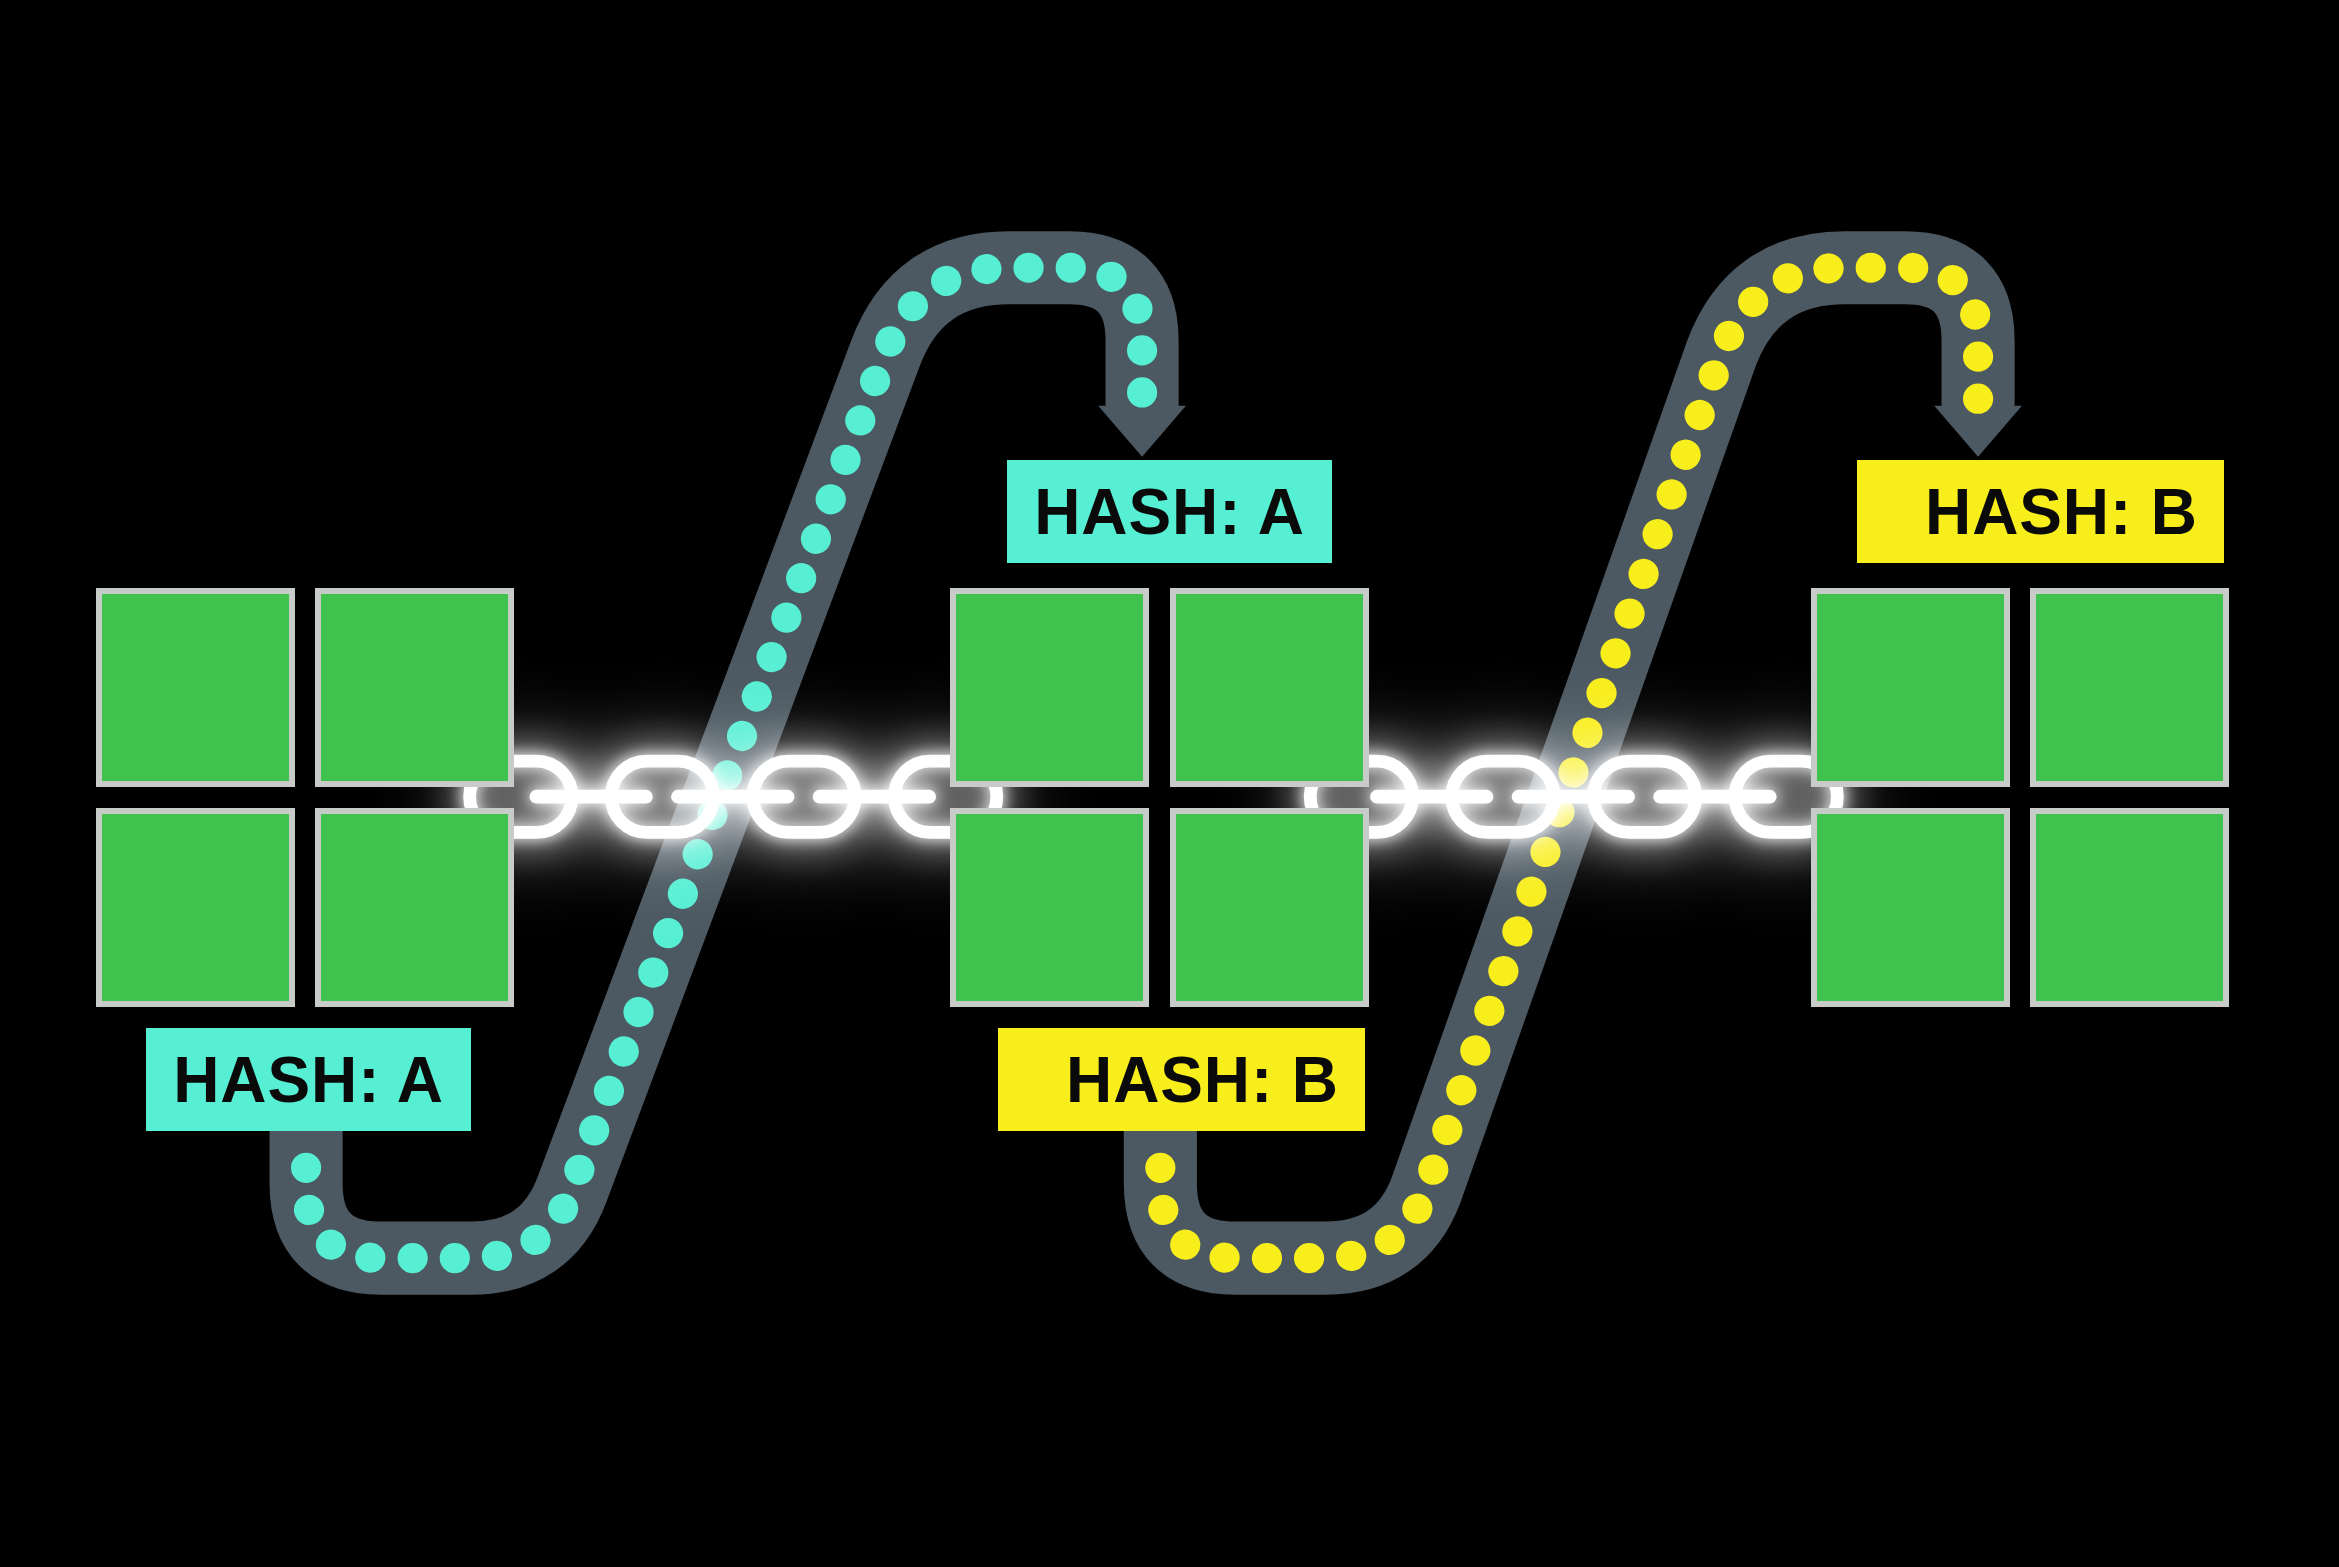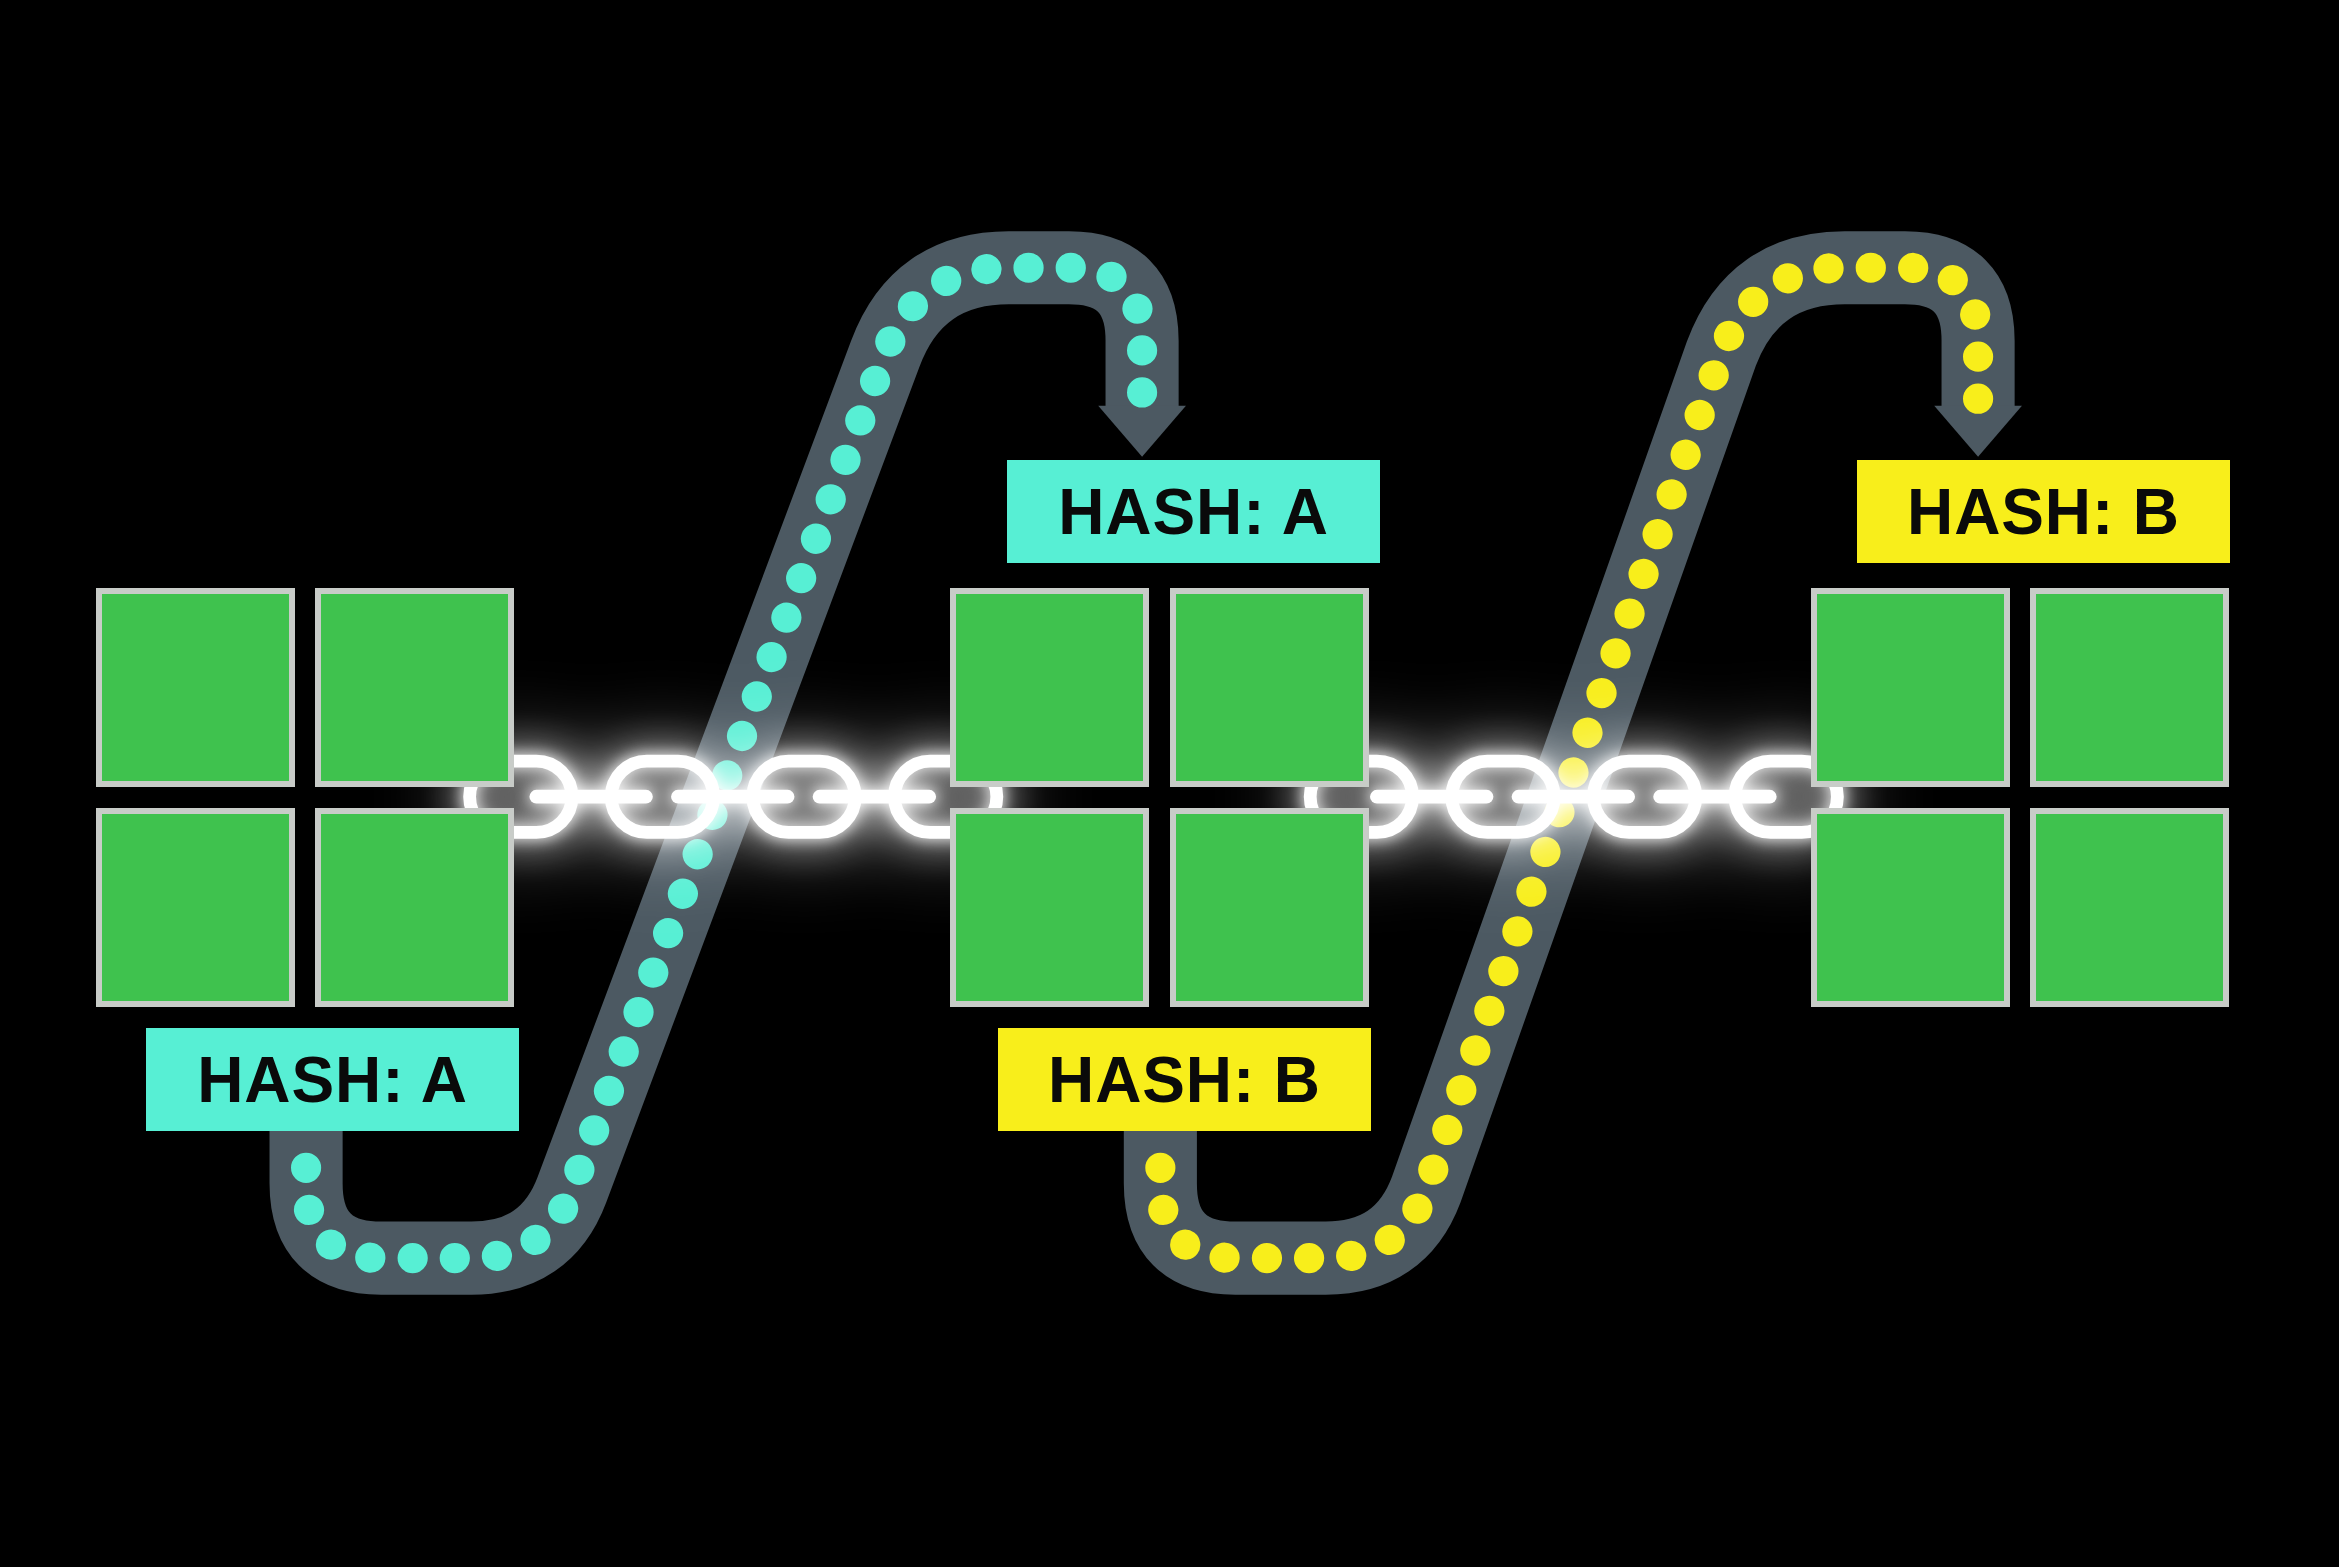--- a/index.html
+++ b/index.html
@@ -47,34 +47,34 @@
     width: 199px;
     height: 199px;
     box-sizing: border-box;
     background: var(--square-fill);
     border: 6.4px solid var(--square-border);
     z-index: 3;
   }
   
   .hash-label {
     position: absolute;
-    width: 373px;
+    width: 325px;
     height: 103px;
     display: flex;
     align-items: center;
     justify-content: center;
     font-weight: 700;
     font-size: 64px;
     letter-spacing: 0.9px;
     color: var(--label-text);
     z-index: 4;
     white-space: nowrap;
   }
   .scheme-cyan { background: var(--cyan); }
-  .scheme-yellow { background: var(--yellow); }
+  .scheme-yellow { background: var(--yellow); padding-left: 42px; }
 </style>
 </head>
 <body>
 
 <div class="canvas">
 
   <svg class="layer" viewBox="0 0 2560 1716">
     <defs>
       <filter id="chainGlow" x="-30%" y="-300%" width="160%" height="700%">
         <feGaussianBlur in="SourceGraphic" stdDeviation="45" result="b3"></feGaussianBlur>

